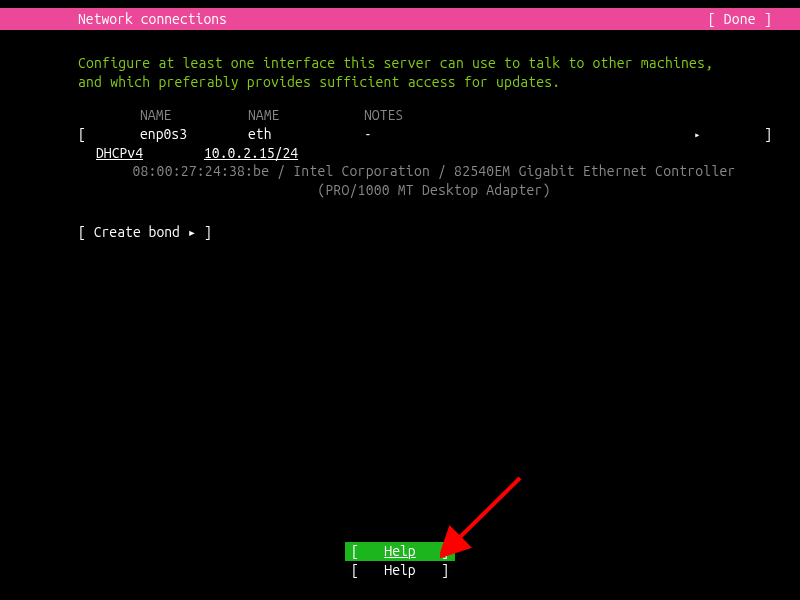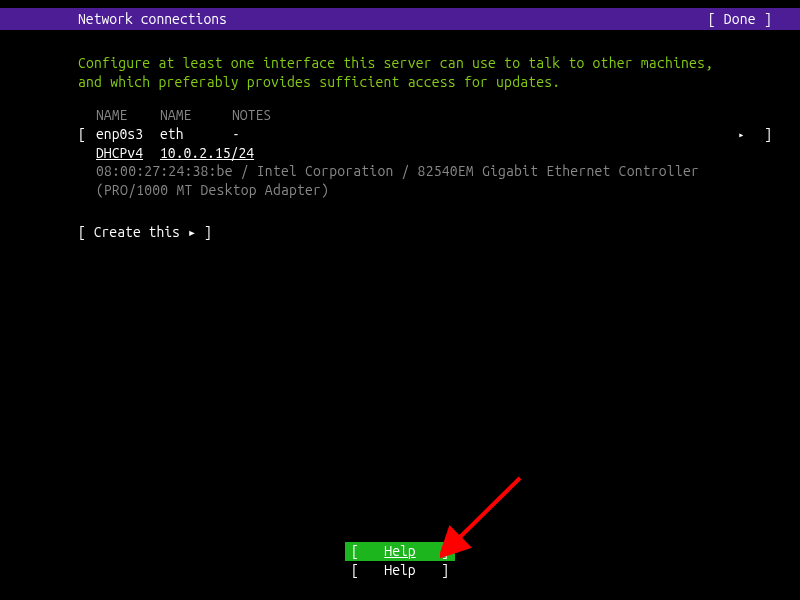--- a/index.html
+++ b/index.html
@@ -12,21 +12,21 @@
     color: #fff;
     overflow: hidden;
     position: relative;
   }
   .topbar {
     position: absolute;
     top: 8px;
     left: 0;
     width: 100%;
     height: 22px;
-    background: #4c1d95;
+    background: #ec4899;
     color: #fff;
     display: flex;
     justify-content: space-between;
     align-items: center;
     padding: 0 28px 0 78px;
   }
   .content {
     position: absolute;
     top: 40px;
     left: 78px;
@@ -39,20 +39,21 @@
     margin-top: 14px;
     letter-spacing: 0.2px;
   }
   .table {
     margin-top: 14px;
   }
   .table-row {
     display: flex;
     white-space: pre;
     line-height: 1.35;
+    gap: 44px;
   }
   .hdr { color: #888; }
   .col-bracket { width: 18px; text-align: left; }
   .col-name { width: 64px; }
   .col-type { width: 48px; }
   .col-notes { flex: 1; padding-left: 24px; }
   .arrow-cell { width: 18px; text-align: left; }
   .bracket { color: #fff; }
   .interface-details {
     color: #888;
@@ -125,25 +126,25 @@
       <span class="col-name">enp0s3</span>
       <span class="col-type">eth</span>
       <span class="col-notes">-</span>
       <span class="arrow-cell"><span class="arrow-glyph">▸</span></span>
       <span class="bracket"> ]</span>
     </div>
     <div class="table-row indent-dhcp">
       <span class="col-name">DHCPv4</span>
       <span>10.0.2.15/24</span>
     </div>
-    <div class="interface-details" style="white-space: pre-line;">08:00:27:24:38:be / Intel Corporation / 82540EM Gigabit Ethernet Controller
+    <div class="interface-details" style="white-space: pre-line; text-align: center;">08:00:27:24:38:be / Intel Corporation / 82540EM Gigabit Ethernet Controller
 (PRO/1000 MT Desktop Adapter)</div>
   </div>
 
-  <div class="bond">[ Create this ▸ ]</div>
+  <div class="bond">[ Create bond ▸ ]</div>
 
 </div>
 
 <div class="footer">
   <div class="footer-btn btn-selected">
     <span class="lbrk">[</span>
     <span class="label">Help</span>
     <span class="rbrk">]</span>
   </div>
   <div class="footer-btn btn-normal">

